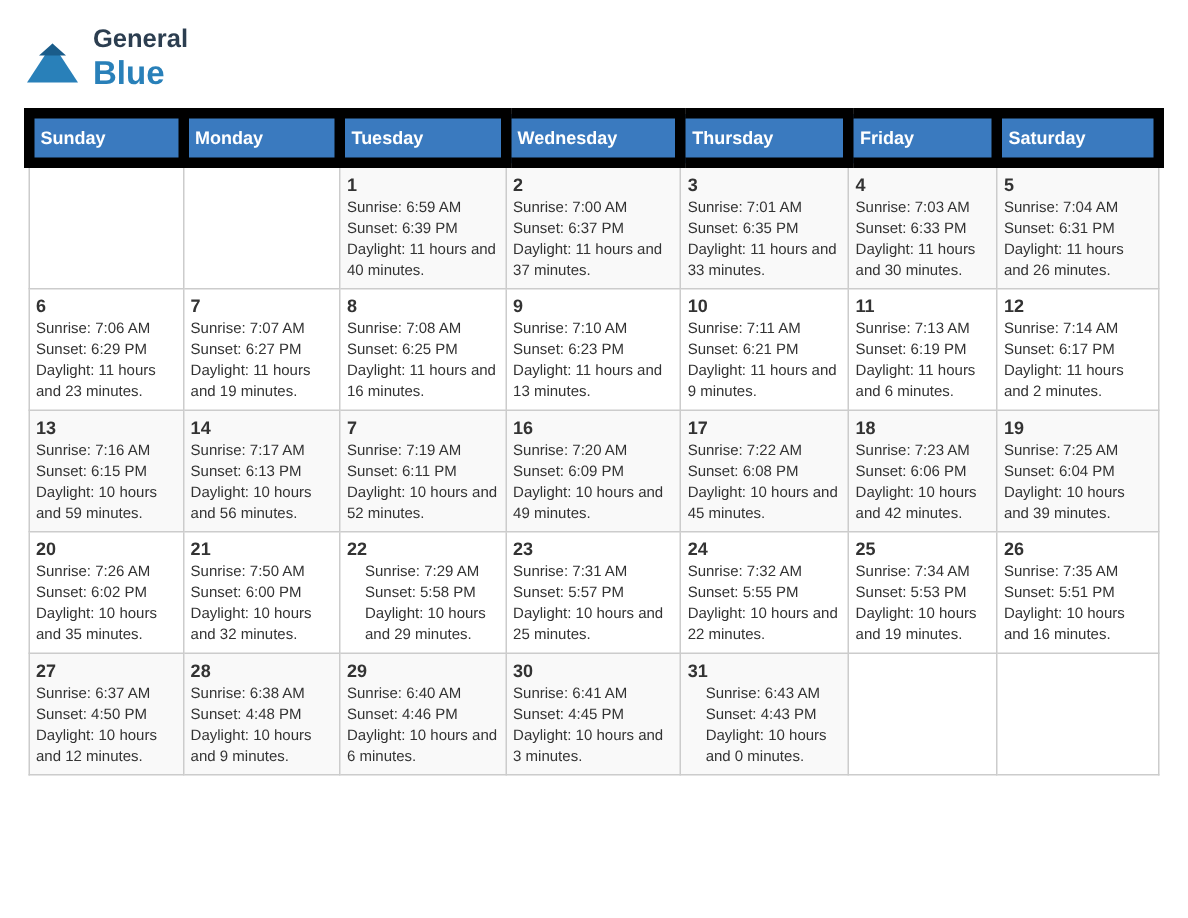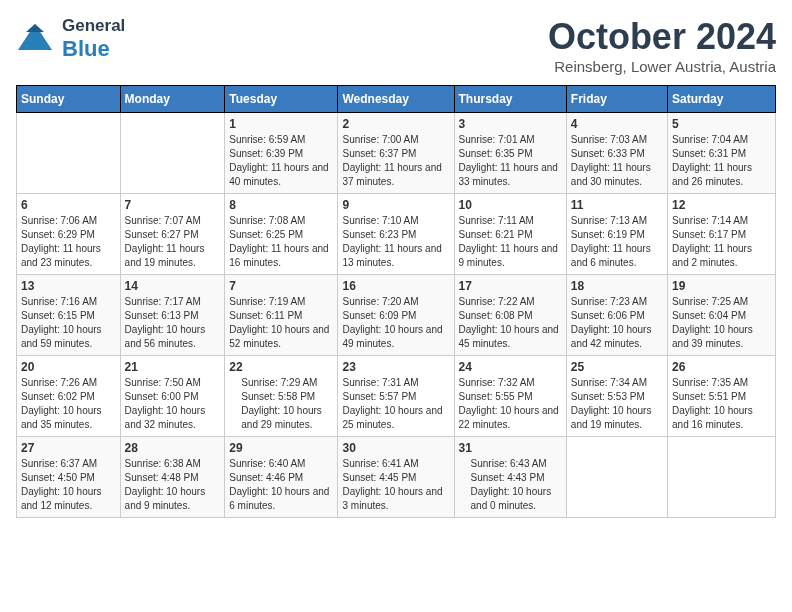--- a/index.html
+++ b/index.html
@@ -16,21 +16,21 @@
       align-items: flex-start;
       margin-bottom: 10px;
     }
     .logo {
       display: flex;
       flex-direction: column;
       align-items: flex-start;
     }
     .logo-row {
       display: flex;
-      align-items: center;
+      align-items: flex-end;
       gap: 4px;
     }
     .title-block {
       text-align: right;
     }
     .main-title {
       font-size: 36px;
       font-weight: bold;
       color: #2c3e50;
     }
@@ -43,21 +43,21 @@
       border-collapse: collapse;
       font-size: 11px;
     }
     thead tr th {
       background-color: #3a7abf;
       color: #fff;
       padding: 6px 4px;
       text-align: left;
       font-size: 12px;
       font-weight: bold;
-      border: 1px solid #000000;
+      border: 7px solid #000000;
     }
     tbody tr td {
       border: 1px solid #ccc;
       padding: 4px;
       vertical-align: top;
       color: #333;
       min-height: 70px;
       background: #fff;
     }
     tbody tr:nth-child(odd) td {
@@ -89,24 +89,20 @@
           <polygon points="19,2 36,28 2,28" fill="#2980b9"></polygon>
           <polygon points="10,10 19,2 28,10" fill="#1a5c8a"></polygon>
         </svg>
       </div>
       <div>
         <span style="font-size:17px;font-weight:bold;color:#2c3e50;">General</span><br>
         <span style="font-size:22px;font-weight:bold;color:#2980b9;">Blue</span>
       </div>
     </div>
   </div>
-  <div class="title-block">
-    <div class="main-title">October 2024</div>
-    <div class="subtitle">Reinsberg, Lower Austria, Austria</div>
-  </div>
 </div>
 
 <table>
   <thead>
     <tr>
     <th>Sunday</th>
         <th>Monday</th>
         <th>Tuesday</th>
         <th>Wednesday</th>
         <th>Thursday</th>

